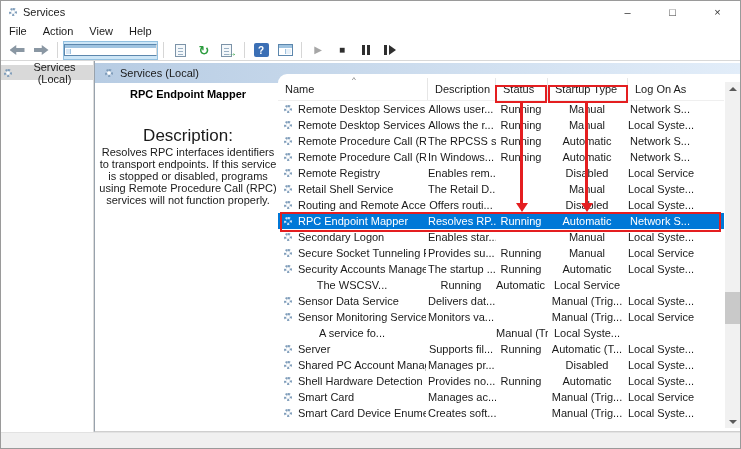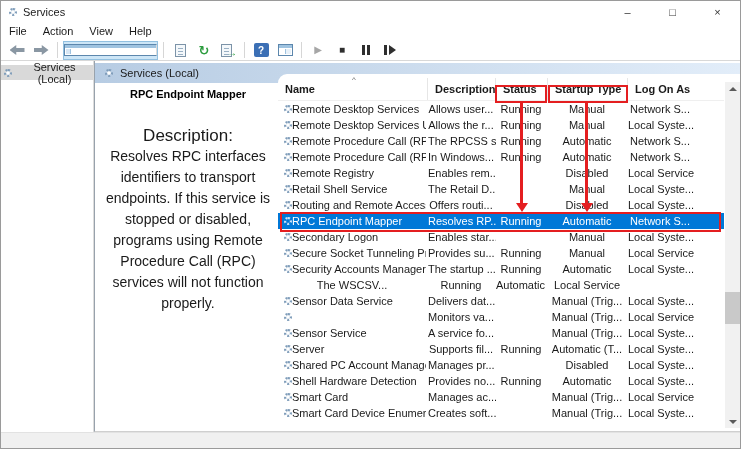--- a/index.html
+++ b/index.html
@@ -55,31 +55,31 @@
   .gear.light{border-color:#cfe3f7;box-shadow:inset 0 0 0 2px var(--sel), inset 0 0 0 3px #cfe3f7;}
   .middle-wrap{flex:1;display:flex;flex-direction:column;min-width:0;}
   .middle{flex:1;position:relative;background:#fff;border-left:1px solid #98a2ac;border-bottom:1px solid #cfcfcf;overflow:hidden;}
   .band{position:absolute;left:0;right:0;top:2px;height:20px;background:linear-gradient(to right,var(--band1),var(--band2));display:flex;align-items:center;padding-left:10px;gap:7px;}
   .band .band-title{font-size:11px;color:#1a1a1a;}
 
   
   .details{position:absolute;left:4px;top:27px;width:178px;}
   .details .svc-title{font-size:11px;font-weight:bold;color:#000;margin-bottom:26px;}
   .details .desc-label{font-size:17px;color:#1a1a1a;}
-  .details .desc-text{font-size:14px;line-height:21px;color:#1a1a1a;}
+  .details .desc-text{font-size:11px;line-height:12px;color:#1a1a1a;}
 
   
   .list-panel{position:absolute;left:183px;top:13px;right:0;bottom:0;background:#fff;border-top-left-radius:9px;}
   .lheader{position:absolute;left:0;top:0;right:16px;height:27px;display:grid;grid-template-columns:150px 68px 52px 80px 66px 1fr;align-items:end;border-bottom:1px solid #efefef;}
-  .lheader .hcell{font-size:11px;color:#1a1a1a;padding:0 0 5px 7px;border-right:1px solid #e6e6e6;height:22px;display:flex;align-items:flex-end;font-weight:bold;}
+  .lheader .hcell{font-size:11px;color:#1a1a1a;padding:0 0 5px 7px;border-right:1px solid #e6e6e6;height:22px;display:flex;align-items:flex-end;}
   .lheader .hcell:last-child{border-right:none;}
   .sort-caret{position:absolute;left:74px;top:1px;font-size:8px;color:#666;}
   .rows{position:absolute;left:0;top:27px;right:16px;bottom:0;overflow:hidden;}
   .lrow{height:16px;display:grid;grid-template-columns:150px 68px 52px 80px 66px 1fr;align-items:center;font-size:11px;color:#1a1a1a;}
-  .lrow .c-name{display:flex;align-items:center;gap:0;padding-left:6px;white-space:nowrap;overflow:hidden;}
+  .lrow .c-name{display:flex;align-items:center;gap:6px;padding-left:6px;white-space:nowrap;overflow:hidden;}
   .lrow div{white-space:nowrap;overflow:hidden;padding-right:2px;}
   .lrow.sel{background:var(--sel);color:var(--sel-text);}
 
   
   .vscroll{position:absolute;right:0;top:8px;bottom:3px;width:15px;background:#f1f1f1;}
   .vs-arrow{position:absolute;left:0;width:15px;height:13px;display:flex;align-items:center;justify-content:center;}
   .vs-arrow.up{top:0;} .vs-arrow.down{bottom:0;}
   .vs-tri{width:0;height:0;border-left:4px solid transparent;border-right:4px solid transparent;}
   .vs-tri.up{border-bottom:4px solid #5a5a5a;}
   .vs-tri.down{border-top:4px solid #5a5a5a;}
@@ -341,32 +341,29 @@
                 </div>
                 <div>Delivers dat...</div>
                 <div></div>
                 <div>Manual (Trig...</div>
                 <div>Local Syste...</div>
                 <div></div>
               </div>
               <div class="lrow">
                 <div class="c-name">
                   <div class="gear"></div>
+                  <div>Sensor Monitoring Service</div>
                 </div>
                 <div>Monitors va...</div>
                 <div></div>
                 <div>Manual (Trig...</div>
                 <div>Local Service</div>
                 <div></div>
               </div>
               <div class="lrow">
-                <div class="c-name">
-                  <div class="gear"></div>
-                  <div>Sensor Service</div>
-                </div>
                 <div>A service fo...</div>
                 <div></div>
                 <div>Manual (Trig...</div>
                 <div>Local Syste...</div>
                 <div></div>
               </div>
               <div class="lrow">
                 <div class="c-name">
                   <div class="gear"></div>
                   <div>Server</div>

